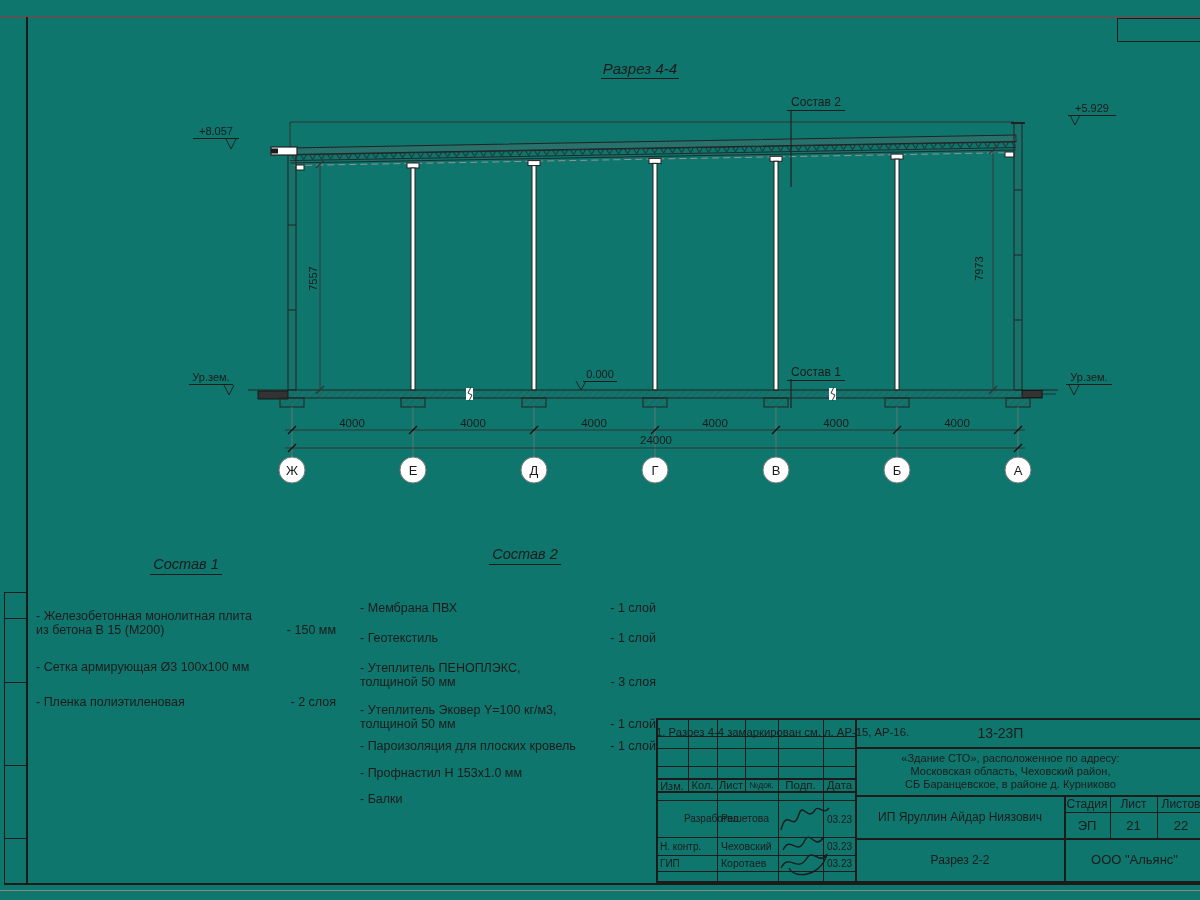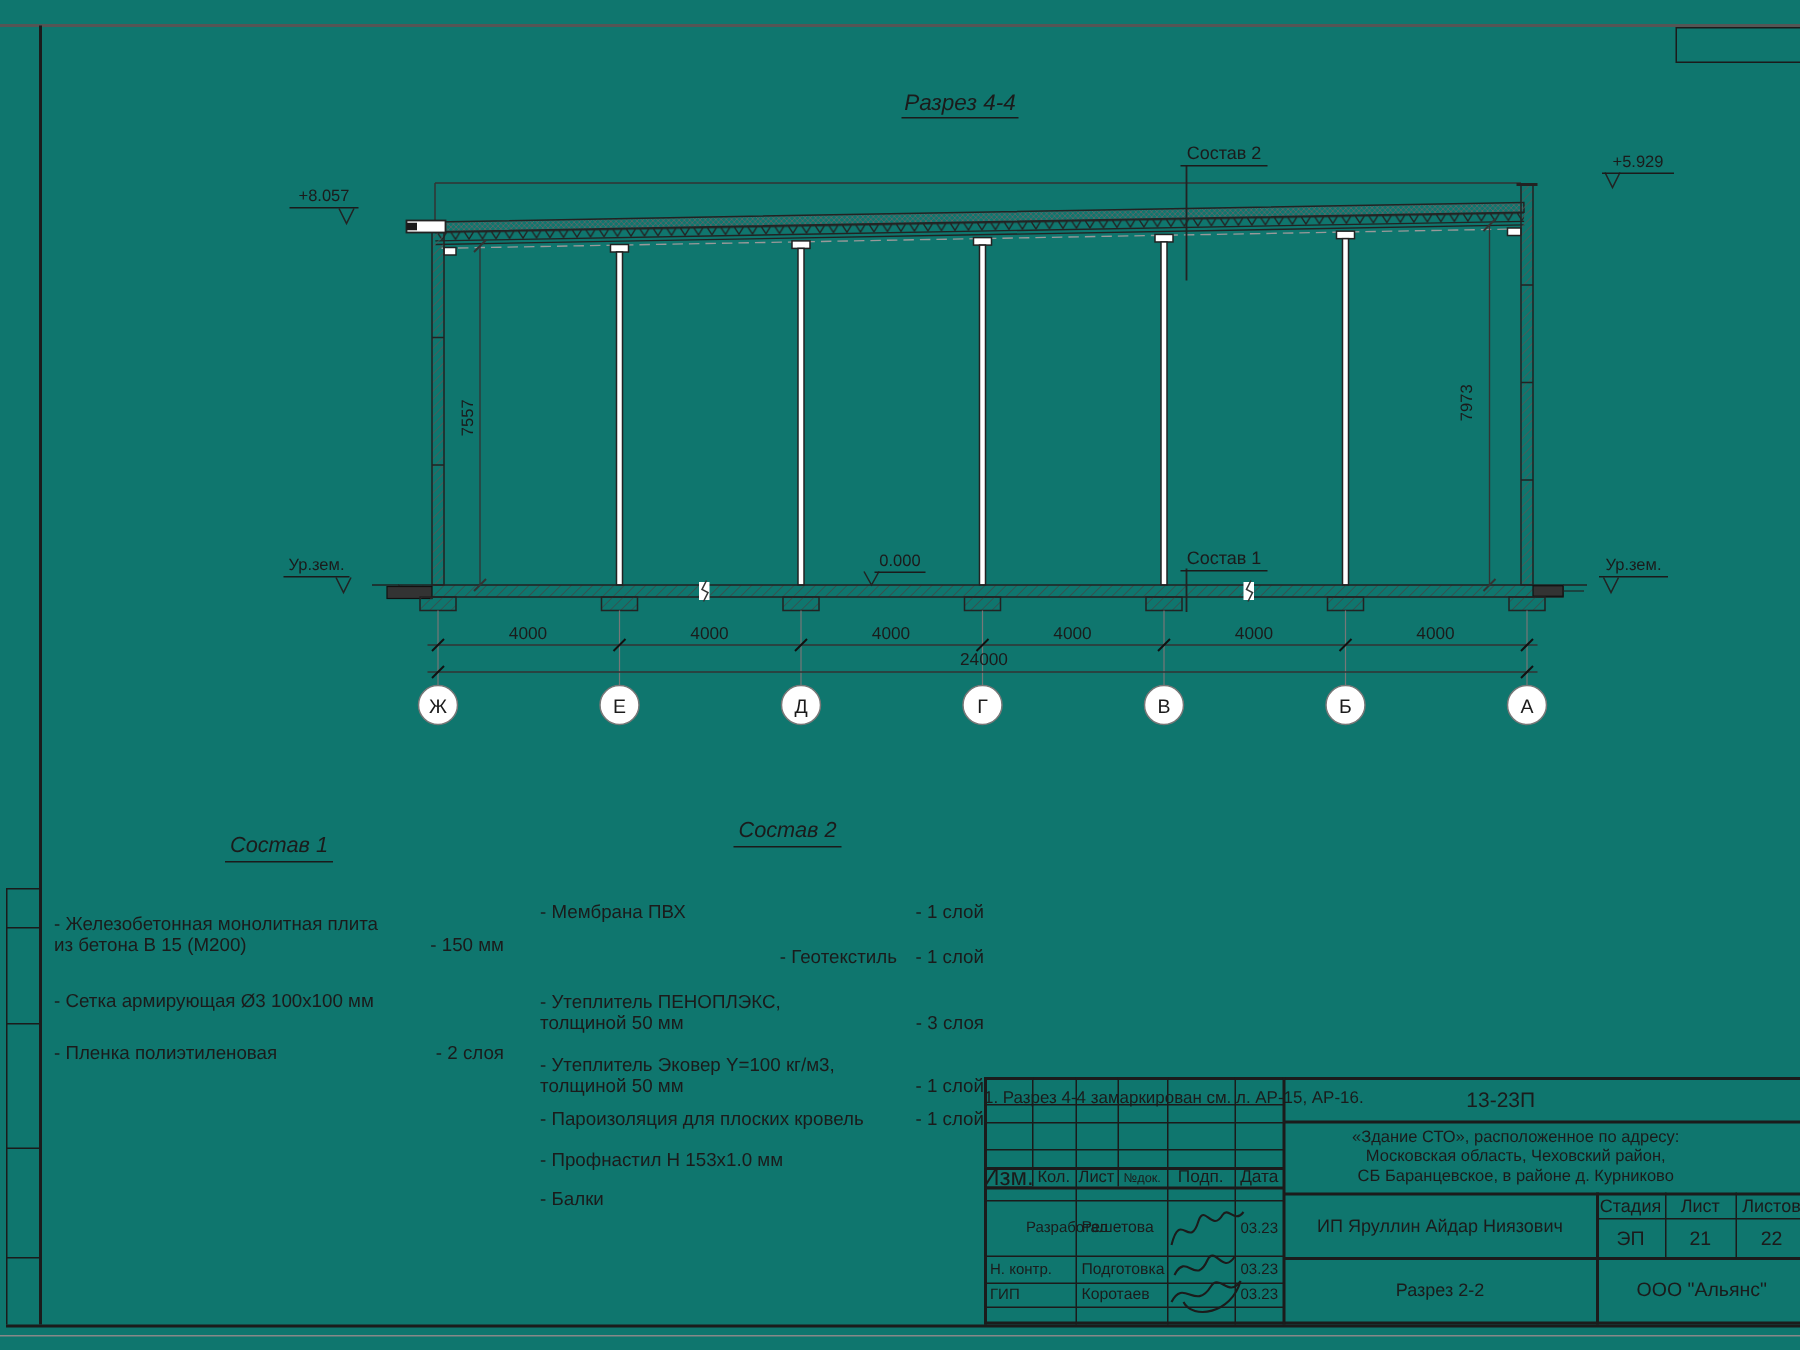--- a/index.html
+++ b/index.html
@@ -231,21 +231,21 @@
         <span class="qty">-  2 слоя</span>
       </div>
   </div>
 
   <div class="list" style="left:360px;top:546px;width:296px;">
     <div class="heading" style="padding-left:34px;"><span>Состав 2</span></div>
     <div class="item" style="margin-top:38px;">
         <span class="nm">- Мембрана ПВХ</span>
         <span class="qty">- 1 слой</span>
       </div>
-    <div class="item" style="margin-top:16px;text-align:right;">
+    <div class="item" style="margin-top:16px;">
         <span class="nm">- Геотекстиль</span>
         <span class="qty">- 1 слой</span>
       </div>
     <div class="item" style="margin-top:15px;">
         <span class="nm">- Утеплитель ПЕНОПЛЭКС,
 толщиной 50 мм</span>
         <span class="qty">- 3 слоя</span>
       </div>
     <div class="item" style="margin-top:13px;">
         <span class="nm">- Утеплитель Эковер Y=100 кг/м3,
@@ -292,32 +292,32 @@
     <div class="tbl" style="left:0;top:153px;width:200px;height:1px;"></div>
 
     <div class="tbl" style="left:200px;top:29px;width:349px;height:1.5px;"></div>
     <div class="tbl" style="left:200px;top:77px;width:349px;height:1.5px;"></div>
     <div class="tbl" style="left:408px;top:94px;width:141px;height:1px;"></div>
     <div class="tbl" style="left:200px;top:120px;width:349px;height:1.5px;"></div>
     <div class="tbl" style="left:408px;top:77px;width:1.5px;height:88px;"></div>
     <div class="tbl" style="left:454px;top:77px;width:1px;height:44px;"></div>
     <div class="tbl" style="left:501px;top:77px;width:1px;height:44px;"></div>
 
-    <div class="tbt" style="left:0;top:60px;width:32px;height:15px;font-size:16px;text-decoration:underline;">Изм.</div>
+    <div class="tbt" style="left:0;top:60px;width:32px;height:15px;font-size:11px;text-decoration:underline;">Изм.</div>
     <div class="tbt" style="left:32px;top:60px;width:29px;height:14px;font-size:11px;">Кол.</div>
     <div class="tbt" style="left:61px;top:60px;width:28px;height:13px;font-size:11px;">Лист</div>
     <div class="tbt" style="left:89px;top:60px;width:33px;height:13px;font-size:8.5px;">№док.</div>
     <div class="tbt" style="left:122px;top:60px;width:45px;height:13px;font-size:11.5px;">Подп.</div>
     <div class="tbt" style="left:167px;top:60px;width:33px;height:13px;font-size:11.5px;">Дата</div>
 
     <div class="tbt lft" style="left:0;top:87px;width:61px;height:26px;font-size:10px;margin-left:24px;">Разработал</div>
     <div class="tbt lft" style="left:61px;top:87px;width:61px;height:26px;font-size:10.5px;">Решетова</div>
     <div class="tbt" style="left:167px;top:92px;width:33px;height:18px;font-size:10px;">03.23</div>
     <div class="tbt lft" style="left:0;top:119px;width:61px;height:18px;font-size:10px;">Н. контр.</div>
-    <div class="tbt lft" style="left:61px;top:119px;width:61px;height:18px;font-size:10.5px;">Подготовка</div>
+    <div class="tbt lft" style="left:61px;top:119px;width:61px;height:18px;font-size:10.5px;">Чеховский</div>
     <div class="tbt" style="left:167px;top:119px;width:33px;height:18px;font-size:10px;">03.23</div>
     <div class="tbt lft" style="left:0;top:137px;width:61px;height:16px;font-size:10px;">ГИП</div>
     <div class="tbt lft" style="left:61px;top:137px;width:61px;height:16px;font-size:10.5px;">Коротаев</div>
     <div class="tbt" style="left:167px;top:137px;width:33px;height:16px;font-size:10px;">03.23</div>
 
     <svg style="position:absolute;left:119px;top:76px;" width="64" height="88" viewBox="0 0 64 88">
       <path d="M6,36 C12,12 18,40 24,20 C28,8 33,28 40,16 C44,10 48,22 54,14" fill="none" stroke="#1b1b1b" stroke-width="1.4"></path>
       <path d="M8,56 C16,40 22,64 30,46 C35,36 40,56 48,44 M6,74 C14,58 22,80 32,64 C38,54 44,72 52,60 C46,82 20,86 14,74" fill="none" stroke="#1b1b1b" stroke-width="1.4"></path>
     </svg>
 

